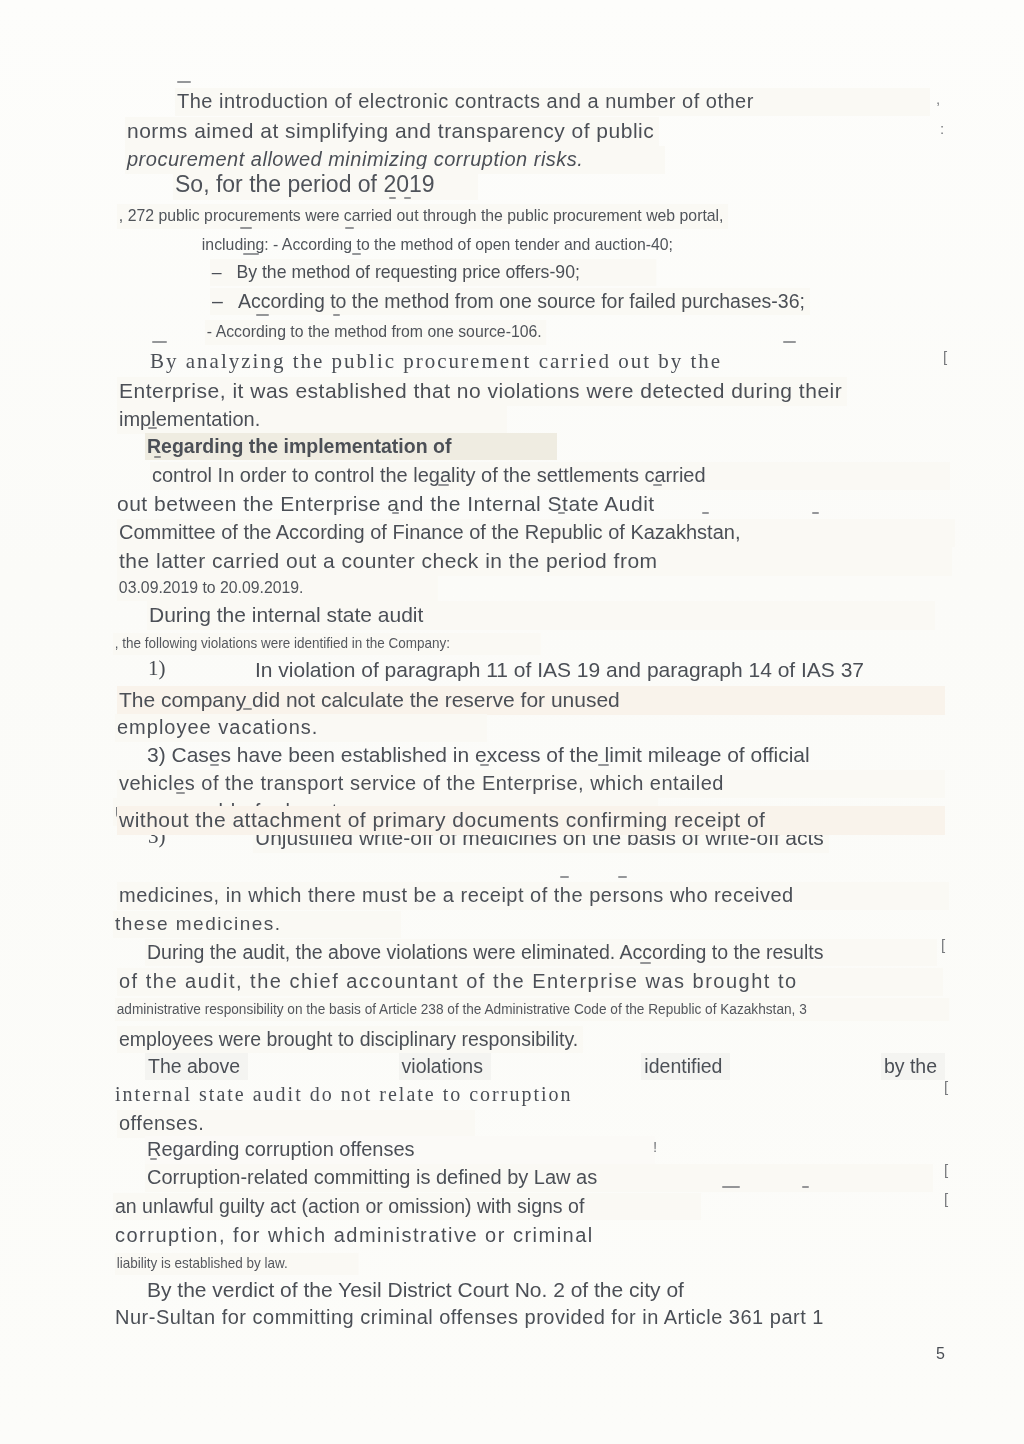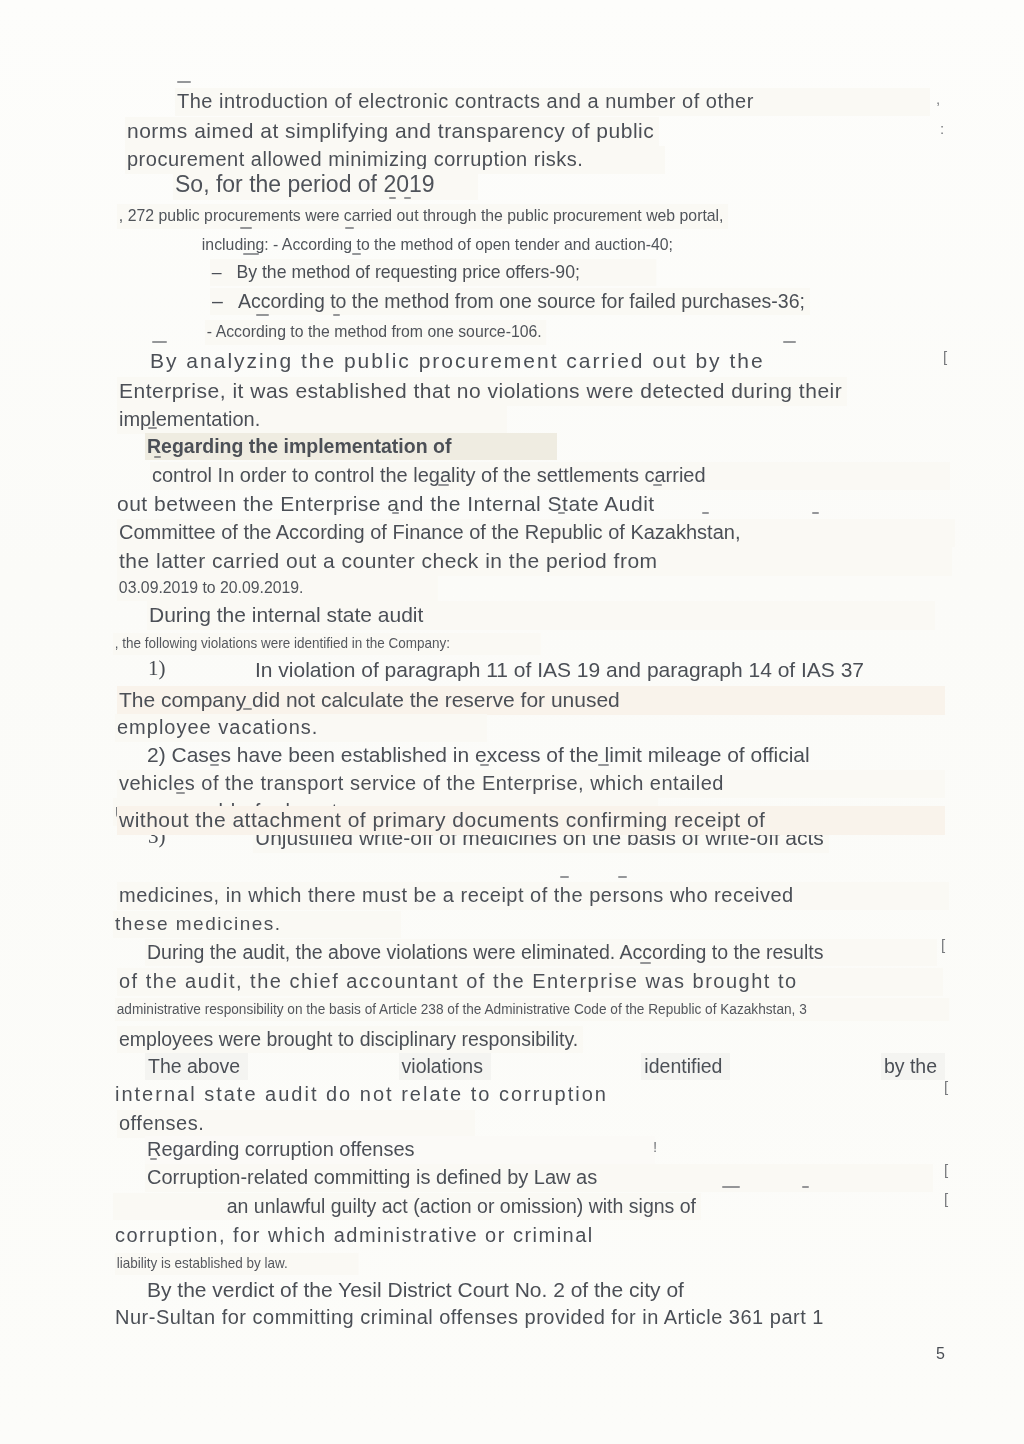--- a/index.html
+++ b/index.html
@@ -28,21 +28,21 @@
   .t17  { font-size:17px;  color:#50545a; }
   .t19  { font-size:19px; }
   .t195 { font-size:19.5px; }
   .t20  { font-size:20px; }
   .t21  { font-size:21px; }
   .t23  { font-size:23px; color:#4f535a; }
   
   .ls05 { letter-spacing:.5px; }
   .ls1  { letter-spacing:1px; }
   .ls15 { letter-spacing:1.5px; }
-  .ls2  { letter-spacing:2px; }
+  .ls2  { letter-spacing:2px;font-family:Liberation Serif, serif; }
   
   .cond  { transform:scaleX(.93); transform-origin:0 0; }
   .cond2 { transform:scaleX(.88); transform-origin:0 0; }
   
   .bgwh  > .txt { background:#faf9f4; }
   .bgwh2 > .txt { background:#fbfaf7; }
   .bgw   > .txt { background:#f9f3eb; }
   .bgb   > .txt { background:#efece1; }
   
   .num {
@@ -70,58 +70,58 @@
     font-size:16px; color:#4b4f56;
   }
 </style>
 </head>
 <body>
 
 <div id="page">
   <div id="lines-root">
       <div class="line t20 ls05 bgwh" style="left: 175px; top: 88px;"><span class="txt" style="min-width: 755px;">The introduction of electronic contracts and a number of other</span></div>
       <div class="line t21 ls05 bgwh" style="left: 125px; top: 117px;"><span class="txt">norms aimed at simplifying and transparency of public</span></div>
-      <div class="line t20 ls05 bgwh" style="left: 125px; top: 146px;"><span class="txt" style="min-width: 540px;">procurement allowed minimizing corruption risks.</span></div>
+      <div class="line t20 ls05 bgwh" style="left: 125px; top: 146px; font-style: italic;"><span class="txt" style="min-width: 540px;">procurement allowed minimizing corruption risks.</span></div>
       <div class="line t23 bgwh" style="left: 173px; top: 169px;"><span class="txt" style="min-width: 305px;">So, for the period of 2019</span></div>
       <div class="line t17 cond bgwh" style="left: 117px; top: 204px;"><span class="txt">, 272 public procurements were carried out through the public procurement web portal,</span></div>
       <div class="line t17 cond" style="left: 200px; top: 233px;"><span class="txt">including: - According to the method of open tender and auction-40;</span></div>
       <div class="line t19 cond bgwh" style="left: 210px; top: 259px;"><span class="txt" style="min-width: 480px;">–   By the method of requesting price offers-90;</span></div>
       <div class="line t195 bgwh" style="left: 210px; top: 288px;"><span class="txt">–   According to the method from one source for failed purchases-36;</span></div>
       <div class="line t17 cond bgwh" style="left: 205px; top: 320px;"><span class="txt">- According to the method from one source-106.</span></div>
       <div class="line t21 ls2" style="left: 148px; top: 347px;"><span class="txt">By analyzing the public procurement carried out by the</span></div>
       <div class="line t21 ls05 bgwh" style="left: 117px; top: 377px;"><span class="txt">Enterprise, it was established that no violations were detected during their</span></div>
       <div class="line t20 bgwh" style="left: 117px; top: 406px;"><span class="txt" style="min-width: 390px;">implementation.</span></div>
       <div class="line t195 bgb" style="left: 145px; top: 433px;"><span class="txt" style="min-width: 412px; font-weight: bold;">Regarding the implementation of</span></div>
       <div class="line t20 bgwh" style="left: 150px; top: 462px;"><span class="txt" style="min-width: 800px;">control In order to control the legality of the settlements carried</span></div>
       <div class="line t21 ls05" style="left: 115px; top: 490px;"><span class="txt">out between the Enterprise and the Internal State Audit</span></div>
       <div class="line t20 bgwh" style="left: 117px; top: 519px;"><span class="txt" style="min-width: 838px;">Committee of the According of Finance of the Republic of Kazakhstan,</span></div>
       <div class="line t21 ls05 bgwh" style="left: 117px; top: 547px;"><span class="txt" style="min-width: 835px;">the latter carried out a counter check in the period from</span></div>
       <div class="line t17 cond bgwh" style="left: 117px; top: 576px;"><span class="txt" style="min-width: 345px;">03.09.2019 to 20.09.2019.</span></div>
       <div class="line t21 bgwh" style="left: 147px; top: 601px;"><span class="txt" style="min-width: 788px;">During the internal state audit</span></div>
       <div class="line t14 cond bgwh" style="left: 113px; top: 633px;"><span class="txt" style="min-width: 460px;">, the following violations were identified in the Company:</span></div>
       <div class="line t21" style="left: 148px; top: 656px;"><span class="num">1)</span><span class="txt numtxt" style="left: 105px;">In violation of paragraph 11 of IAS 19 and paragraph 14 of IAS 37</span></div>
       <div class="line t21 bgw" style="left: 117px; top: 686px;"><span class="txt" style="min-width: 828px;">The company did not calculate the reserve for unused</span></div>
       <div class="line t20 ls1 bgwh" style="left: 115px; top: 714px;"><span class="txt" style="min-width: 372px;">employee vacations.</span></div>
-      <div class="line t21" style="left: 145px; top: 741px;"><span class="txt">2) Cases have been established in excess of the limit mileage of official</span></div>
+      <div class="line t21" style="left: 145px; top: 741px;"><span class="txt">3) Cases have been established in excess of the limit mileage of official</span></div>
       <div class="line t20 ls05 bgwh" style="left: 117px; top: 770px;"><span class="txt" style="min-width: 828px;">vehicles of the transport service of the Enterprise, which entailed</span></div>
       <div class="line t20 ls1 bgwh" style="left: 113px; top: 798px;"><span class="txt" style="min-width: 545px;">unreasonable fuel costs.</span></div>
       <div class="line t21 bgwh" style="left: 148px; top: 824px;"><span class="num">3)</span><span class="txt numtxt" style="left: 105px;">Unjustified write-off of medicines on the basis of write-off acts</span></div>
       <div class="line t21 ls05 bgw" style="left: 117px; top: 806px;"><span class="txt" style="min-width: 828px;">without the attachment of primary documents confirming receipt of</span></div>
       <div class="line t20 ls05 bgwh" style="left: 117px; top: 882px;"><span class="txt" style="min-width: 832px;">medicines, in which there must be a receipt of the persons who received</span></div>
       <div class="line t19 ls15 bgwh" style="left: 113px; top: 911px;"><span class="txt" style="min-width: 288px;">these medicines.</span></div>
       <div class="line t195 bgwh" style="left: 145px; top: 939px;"><span class="txt" style="min-width: 792px;">During the audit, the above violations were eliminated. According to the results</span></div>
       <div class="line t20 ls15 bgwh" style="left: 117px; top: 968px;"><span class="txt" style="min-width: 826px;">of the audit, the chief accountant of the Enterprise was brought to</span></div>
       <div class="line t155 cond2 bgwh" style="left: 115px; top: 998px;"><span class="txt" style="min-width: 948px;">administrative responsibility on the basis of Article 238 of the Administrative Code of the Republic of Kazakhstan, 3</span></div>
       <div class="line t195 bgwh" style="left: 117px; top: 1026px;"><span class="txt">employees were brought to disciplinary responsibility.</span></div>
       <div class="line t195 just" style="left: 145px; top: 1053px;"><div class="row" style="width: 800px;"><span class="w">The above</span><span class="w">violations</span><span class="w">identified</span><span class="w">by the</span></div></div>
       <div class="line t20 ls2" style="left: 113px; top: 1081px;"><span class="txt">internal state audit do not relate to corruption</span></div>
       <div class="line t20 ls05 bgwh" style="left: 117px; top: 1110px;"><span class="txt" style="min-width: 358px;">offenses.</span></div>
       <div class="line t20 bgwh2" style="left: 145px; top: 1136px;"><span class="txt" style="min-width: 510px;">Regarding corruption offenses</span></div>
       <div class="line t20 bgwh" style="left: 145px; top: 1164px;"><span class="txt" style="min-width: 788px;">Corruption-related committing is defined by Law as</span></div>
-      <div class="line t195 bgwh" style="left: 113px; top: 1193px; text-align: right;"><span class="txt" style="min-width: 588px;">an unlawful guilty act (action or omission) with signs of</span></div>
+      <div class="line t195 bgwh" style="left: 113px; top: 1193px;"><span class="txt" style="min-width: 588px;">an unlawful guilty act (action or omission) with signs of</span></div>
       <div class="line t20 ls15" style="left: 113px; top: 1222px;"><span class="txt">corruption, for which administrative or criminal</span></div>
       <div class="line t14 cond bgwh" style="left: 115px; top: 1253px;"><span class="txt" style="min-width: 262px;">liability is established by law.</span></div>
       <div class="line t21" style="left: 145px; top: 1276px;"><span class="txt">By the verdict of the Yesil District Court No. 2 of the city of</span></div>
       <div class="line t20 ls05" style="left: 113px; top: 1304px;"><span class="txt">Nur-Sultan for committing criminal offenses provided for in Article 361 part 1</span></div>
     </div>
   <div id="artifacts-root">
       <div class="dash" style="left: 177px; top: 81px; width: 14px;"></div>
       <div class="dash" style="left: 389px; top: 197px; width: 7px;"></div>
       <div class="dash" style="left: 404px; top: 197px; width: 7px;"></div>
       <div class="dash" style="left: 240px; top: 227px; width: 12px;"></div>

